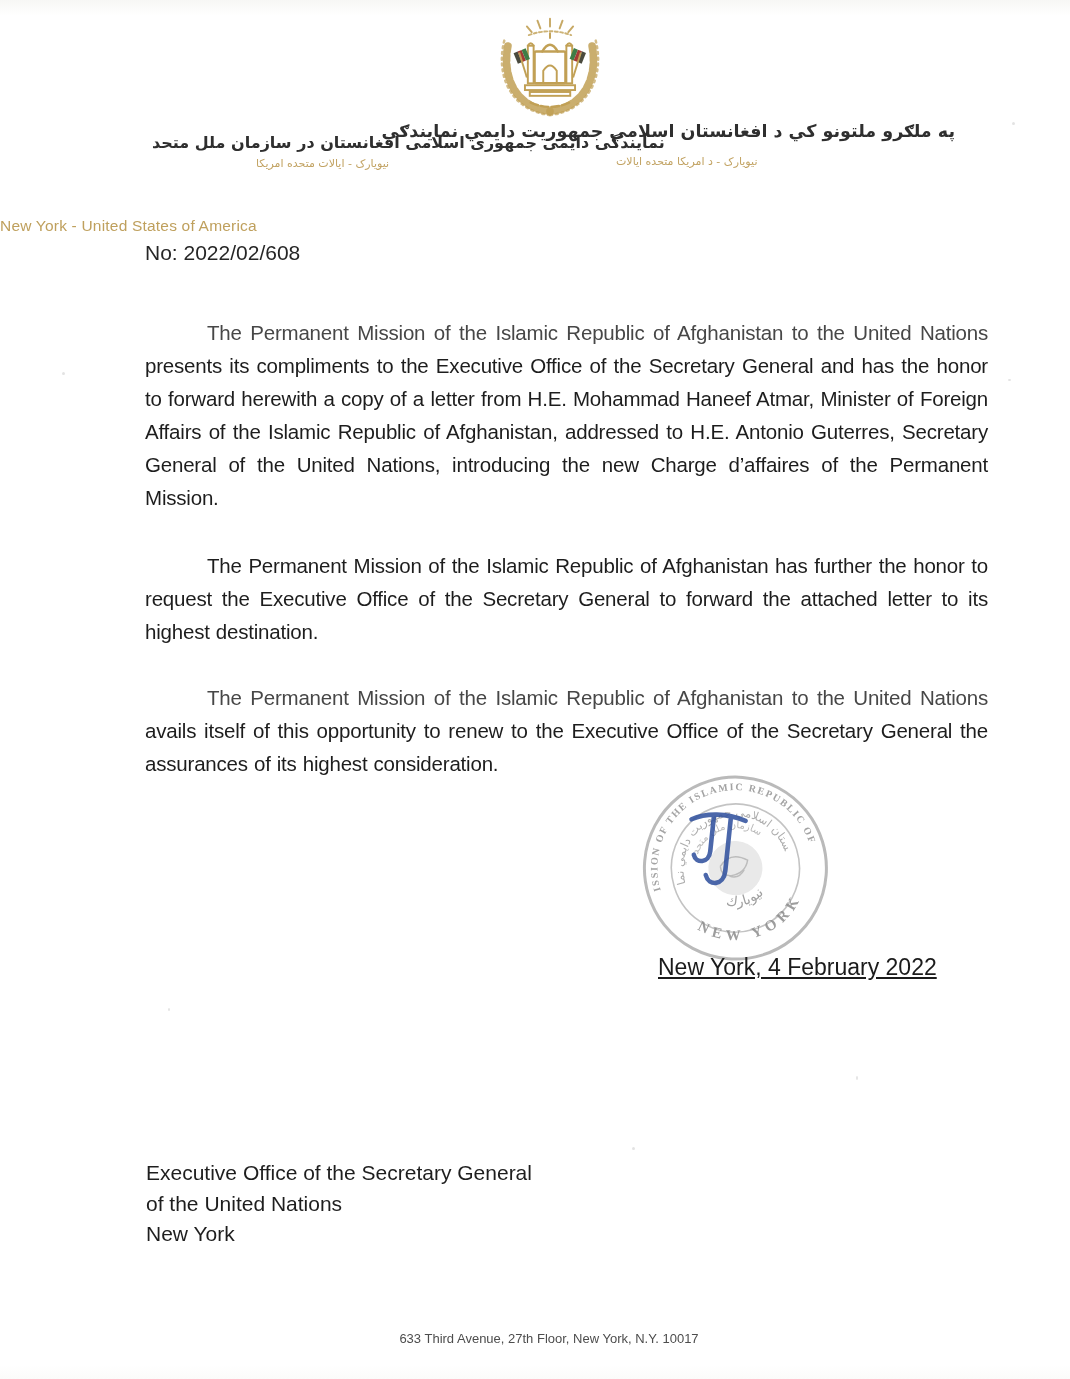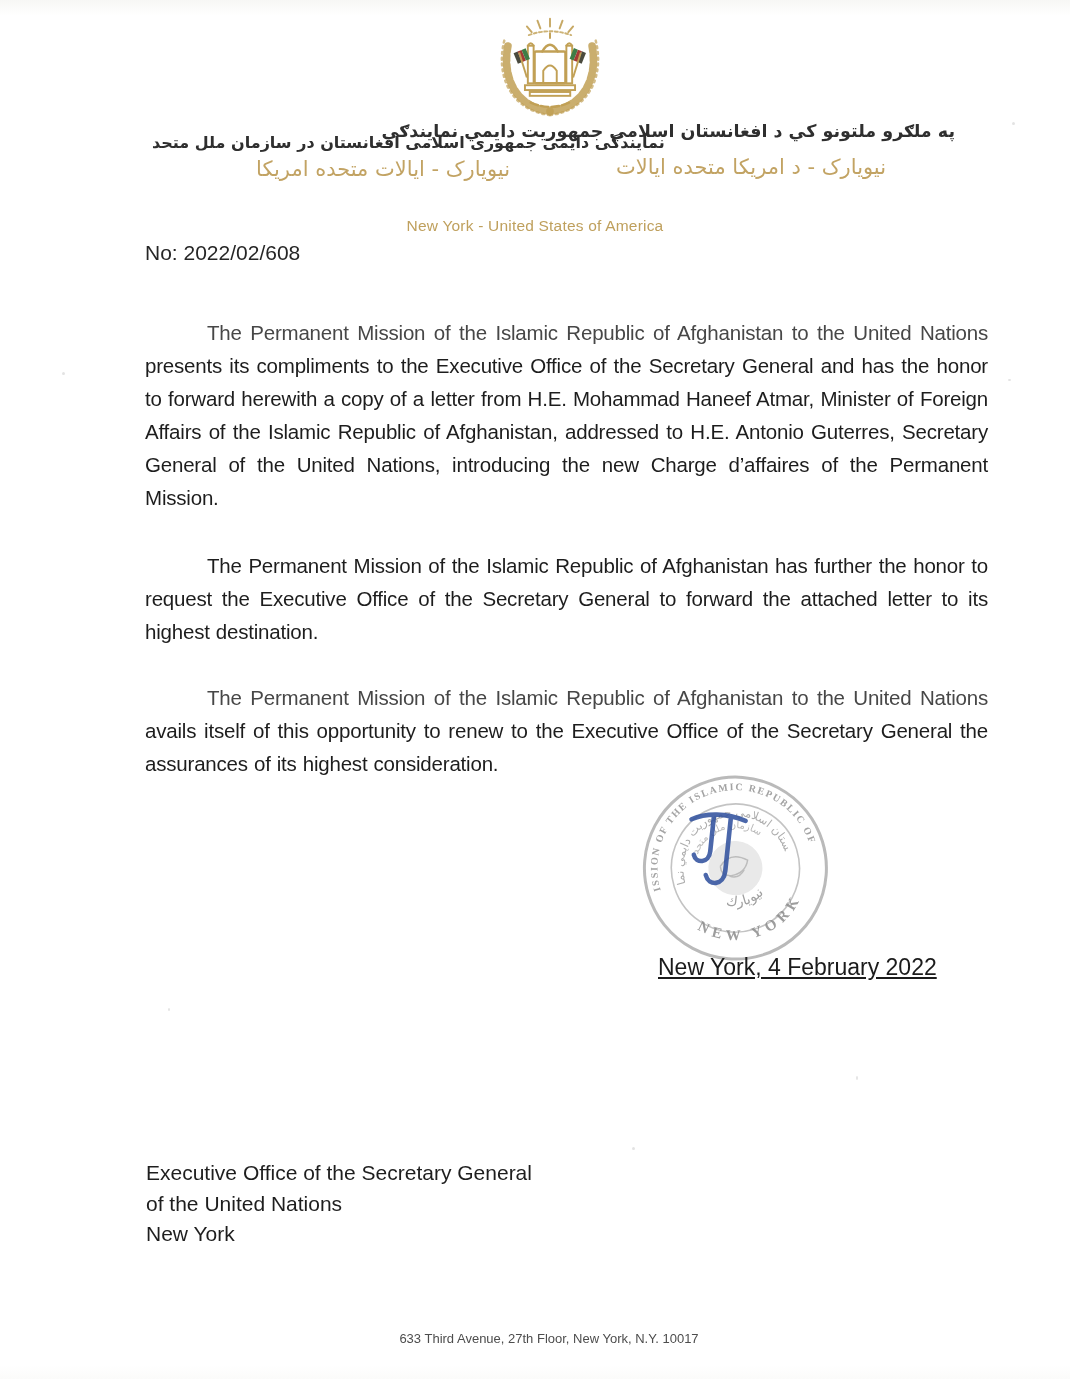--- a/index.html
+++ b/index.html
@@ -5,28 +5,28 @@
   html,body{margin:0;padding:0;background:#e8e8e8;}
   .page{
     position:relative;width:1070px;height:1379px;margin:0 auto;
     background:linear-gradient(180deg,#f7f7f5 0,#ffffff 16px,#ffffff 1365px,#fbfbfa 1379px);
     font-family:"Liberation Sans",sans-serif;overflow:hidden;color:#1f1f1f;
   }
   .abs{position:absolute;}
   .rtl{direction:rtl;font-family:"DejaVu Sans",sans-serif;white-space:nowrap;}
   .fa-title{font-size:17.5px;font-weight:bold;color:#2f2f2f;}
   .fa-title-left{font-size:16px;}
-  .fa-gold{font-size:21px;color:#c2a363;}
+  .fa-gold{font-size:11px;color:#c2a363;}
   .eng-title{
     left:0;right:0;top:190px;text-align:center;
     font-family:"Liberation Serif",serif;font-size:16px;color:#3e3e3e;
     letter-spacing:.4px;word-spacing:1.5px;white-space:nowrap;
   }
   .eng-title i{font-family:"Liberation Serif",serif;font-style:italic;font-size:15px;}
-  .loc-line{left:0;right:0;top:217px;text-align:center;font-size:15.5px;color:#bfa05d;letter-spacing:.2px;}
+  .loc-line{left:0;right:0;top:217px;text-align:left;font-size:15.5px;color:#bfa05d;letter-spacing:.2px;}
   .ref-num{left:145px;top:241px;font-size:21px;color:#262626;}
   .para{
     left:145px;width:843px;text-align:justify;text-indent:62px;
     font-size:20.5px;line-height:33px;letter-spacing:-.2px;word-spacing:.6px;color:#1d1d1d;
   }
   .fade-first::first-line{color:#474747;}
   .date-line{left:658px;top:954px;font-size:23px;color:#1b1b1b;text-decoration:underline;}
   .recipient{left:146px;top:1158px;font-size:21px;line-height:30.5px;color:#1e1e1e;}
   .footer{left:0;right:0;top:1330px;text-align:center;color:#4d4d4d;padding-left:28px;}
   .footer .f1{font-size:13px;line-height:17px;}

